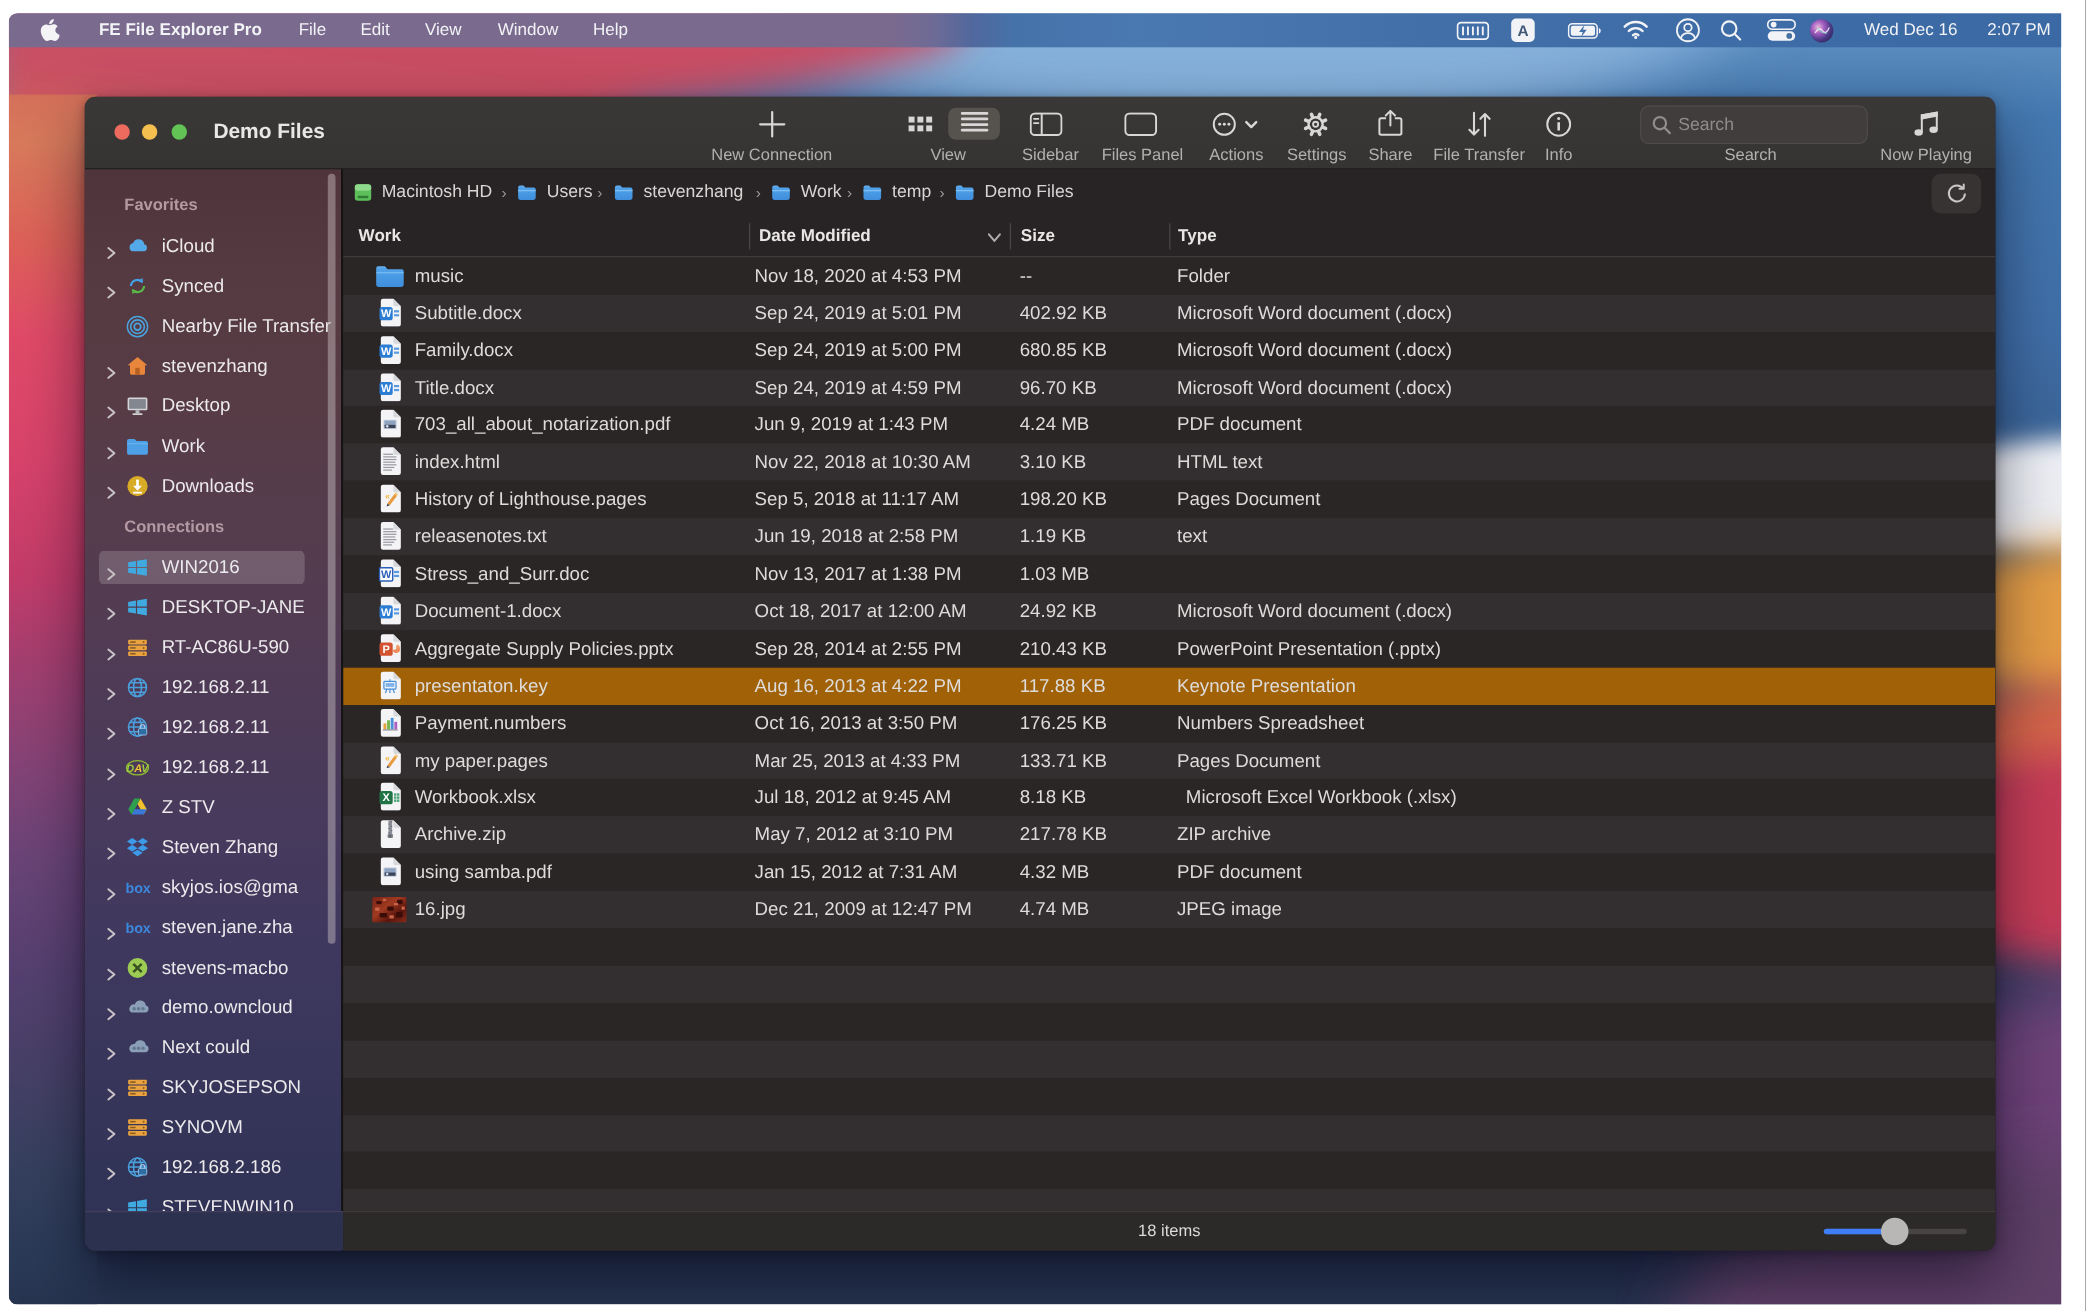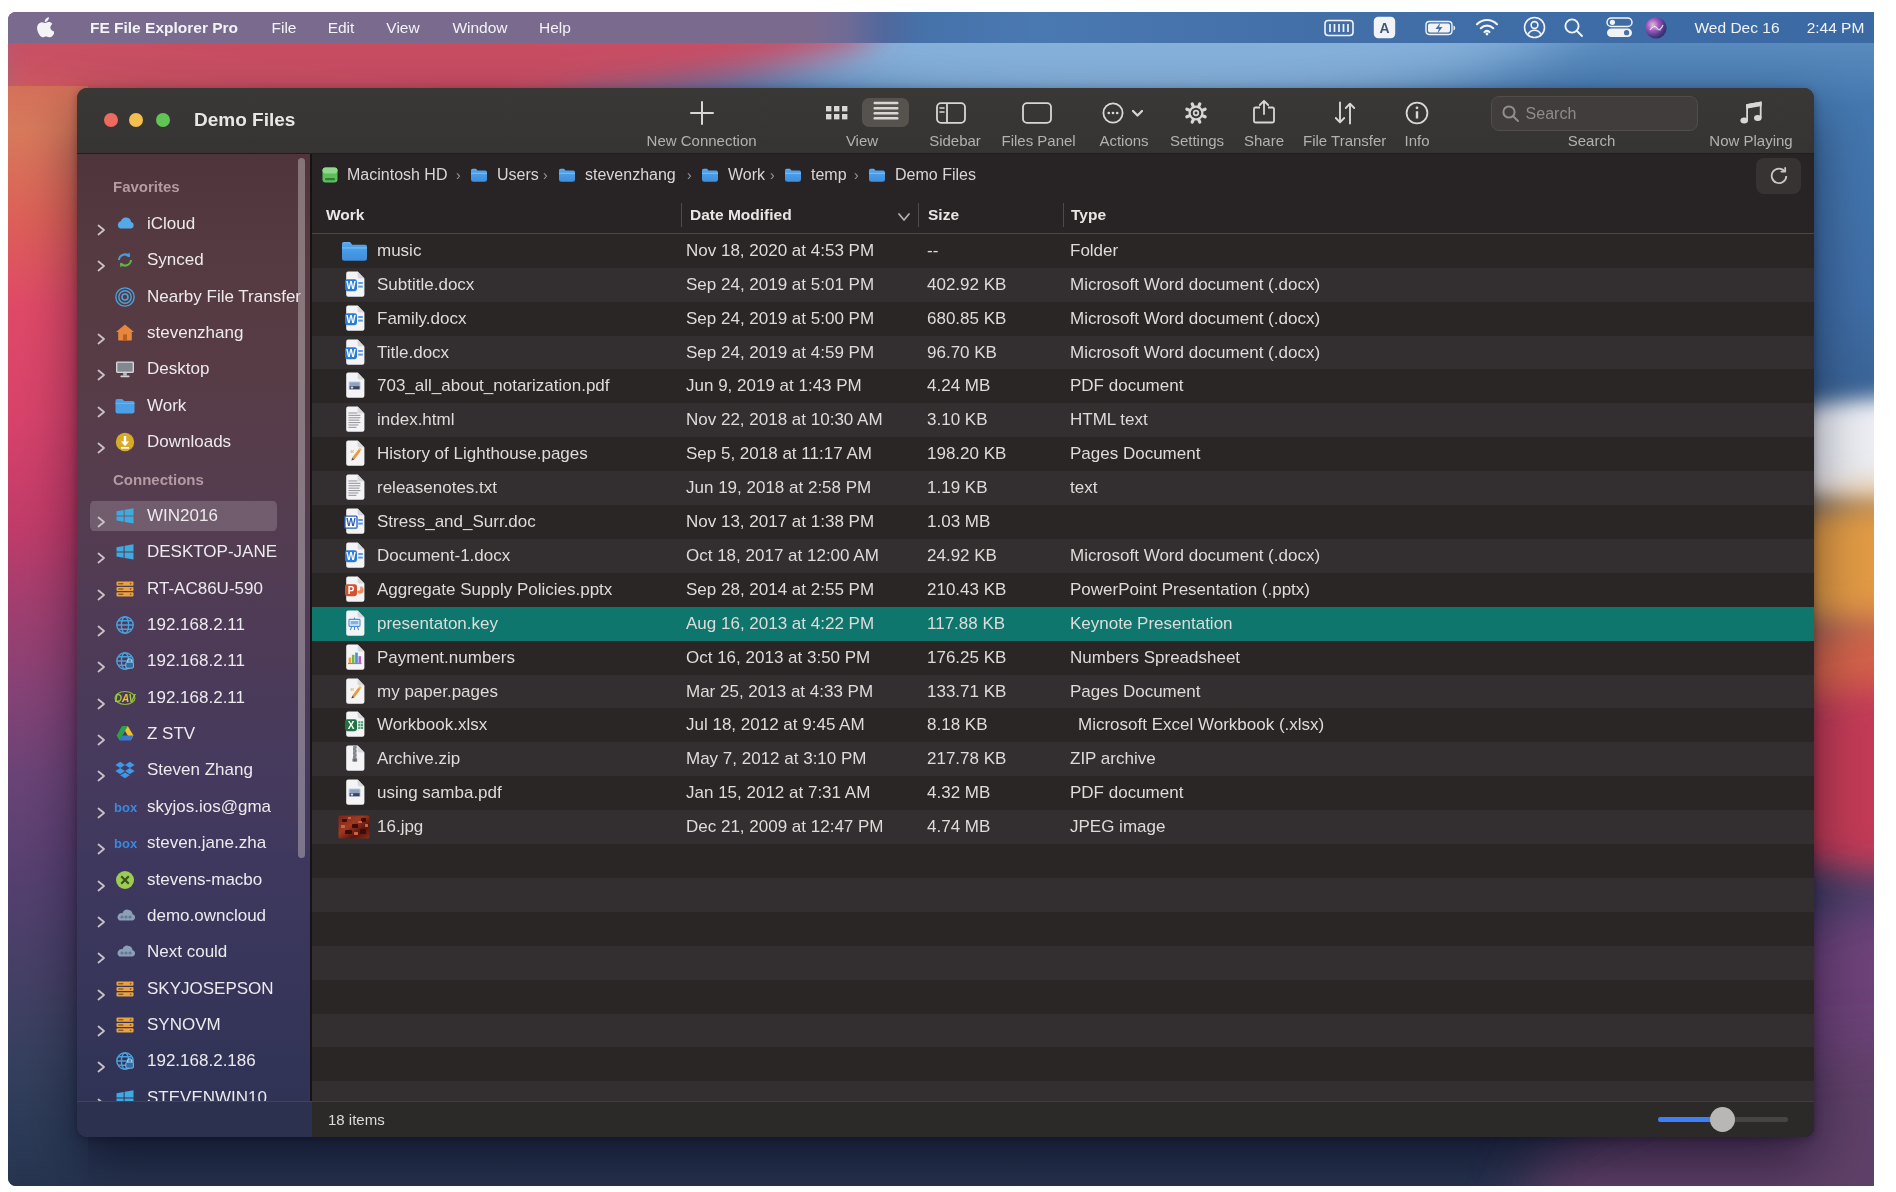--- a/index.html
+++ b/index.html
@@ -144,21 +144,21 @@
               <stop offset="0.3" stop-color="#a25cc0"></stop>
               <stop offset="0.6" stop-color="#4a3a85"></stop>
               <stop offset="1" stop-color="#1c1840"></stop>
             </radialGradient>
           </defs>
           <circle cx="12" cy="12" r="10.6" fill="url(#siri)"></circle>
           <path d="M6,14 Q10,8 13,12 T19,9" stroke="rgba(255,255,255,0.8)" stroke-width="1.2" fill="none"></path>
           <path d="M8,9 Q12,15 17,14" stroke="rgba(140,230,200,0.7)" stroke-width="1" fill="none"></path>
         </svg></div>
 <div class="mi" style="left:1729px;font-weight:500">Wed Dec 16</div>
-<div class="mi" style="left:1827.5px;font-weight:500">2:44 PM</div>
+<div class="mi" style="left:1827.5px;font-weight:500">2:07 PM</div>
 </div>
 <div id="win">
 <div id="toolbar">
 <div class="tl" style="left:26.6px;background:#ed6a5f"></div>
 <div class="tl" style="left:52.4px;background:#f5bf4f"></div>
 <div class="tl" style="left:78.7px;background:#61c454"></div>
 <div class="abs" style="left:117px;top:0;line-height:64px;font-size:19px;font-weight:700;color:#e9e7e6">Demo Files</div>
 <div class="ticon" style="left:624.6px;top:11px"><svg width="28" height="28" viewBox="0 0 28 28">
             <path d="M14,3 V25 M3,14 H25" stroke="#d9d7d6" stroke-width="2" stroke-linecap="round"></path>
           </svg></div>
@@ -818,21 +818,21 @@
               <rect x="1" y="8.2" width="12" height="12" rx="2.4" fill="#d35230"></rect>
               <text x="7" y="17.6" font-family="Liberation Sans" font-size="10" font-weight="bold" fill="#fff" text-anchor="middle">P</text>
               <path d="M16.2,10.8 a3.4,3.4 0 1 1 -3.3,4.2 l3.3,-0.8 Z" fill="#ed8b5a"></path>
               <path d="M17,10 a3.4,3.4 0 0 1 2.6,3.3 l-3.4,0 Z" fill="#f0a070"></path>
             </svg></div>
           <div class="c" style="left:65px">Aggregate Supply Policies.pptx</div>
           <div class="c" style="left:374px">Sep 28, 2014 at 2:55 PM</div>
           <div class="c" style="left:615px">210.43 KB</div>
           <div class="c" style="left:758px">PowerPoint Presentation (.pptx)</div>
         </div>
-<div class="frow" style="top:452.7px;background:#0f766e">
+<div class="frow" style="top:452.7px;background:#a16207">
           <div class="ficon" style="top:3px"><svg width="21" height="26" viewBox="0 0 21 26">
               <path d="M4.2,0.6 H13.6 L20.4,7.4 V23.8 a2,2 0 0 1 -2,2 H4.2 a2,2 0 0 1 -2,-2 V2.6 a2,2 0 0 1 2,-2 Z" fill="#f4f4f6"></path>
               <path d="M13.6,0.6 L20.4,7.4 H15.3 a1.7,1.7 0 0 1 -1.7,-1.7 Z" fill="#d7d8dc"></path>
               <rect x="5" y="9.4" width="11" height="7" rx="0.8" fill="#e8f0fa" stroke="#4a90d9" stroke-width="1.1"></rect>
               <path d="M10.5,9.4 V7.6 M7.8,16.4 L6.4,20 M13.2,16.4 L14.6,20 M10.5,16.4 V20" stroke="#4a90d9" stroke-width="1.1" fill="none"></path>
               <rect x="6.6" y="11" width="7.8" height="3.4" fill="#7fb3e8"></rect>
             </svg></div>
           <div class="c" style="left:65px">presentaton.key</div>
           <div class="c" style="left:374px">Aug 16, 2013 at 4:22 PM</div>
           <div class="c" style="left:615px">117.88 KB</div>
@@ -955,18 +955,18 @@
 <div class="frow" style="top:723.9px;background:#332f30"></div>
 <div class="frow" style="top:757.8px;background:#2a2626"></div>
 <div class="frow" style="top:791.7px;background:#332f30"></div>
 <div class="frow" style="top:825.6px;background:#2a2626"></div>
 <div class="frow" style="top:859.5px;background:#332f30"></div>
 <div class="frow" style="top:893.4px;background:#2a2626"></div>
 <div class="frow" style="top:927.3px;background:#332f30"></div>
 </div>
 <div id="botside"></div>
 <div id="botbar" style="left:235px;width:1502px">
-<div class="abs" style="left:16px;width:100%;line-height:35px">18 items</div>
+<div class="abs" style="left:0;width:100%;text-align:center;line-height:35px">18 items</div>
 <div class="abs" style="left:1346px;top:15px;width:130px;height:5px;border-radius:3px;background:#474443"></div>
 <div class="abs" style="left:1346px;top:15px;width:55px;height:5px;border-radius:3px;background:#3e7ef7"></div>
 <div class="abs" style="left:1398px;top:5px;width:25px;height:25px;border-radius:50%;background:#b9b7b5"></div>
 </div>
 </div>
 </div>
 </body></html>

